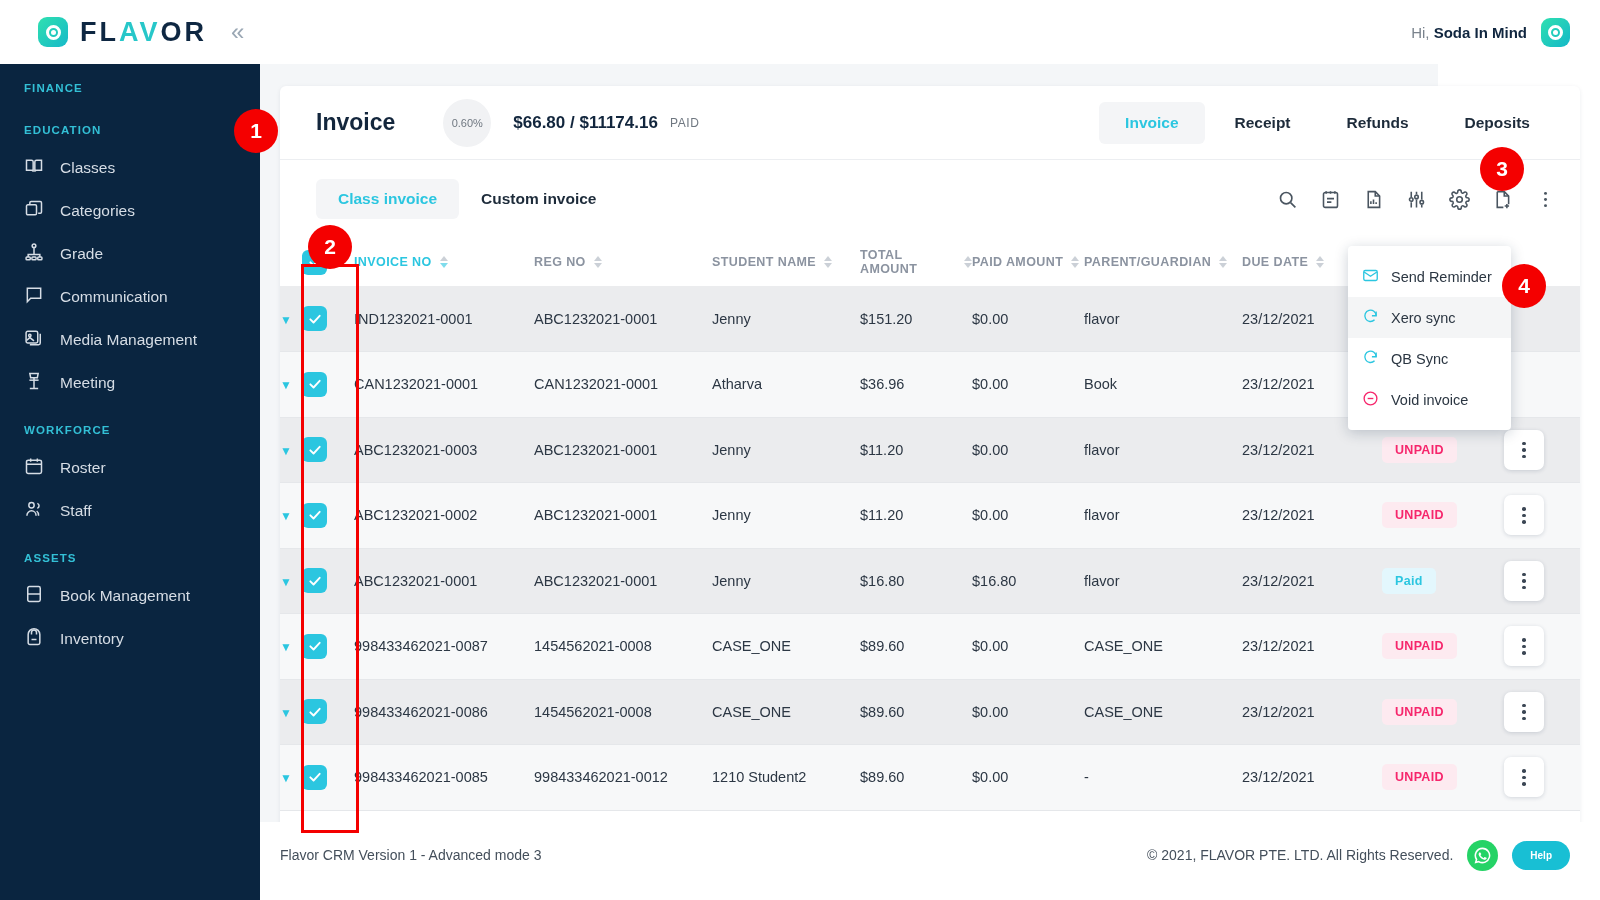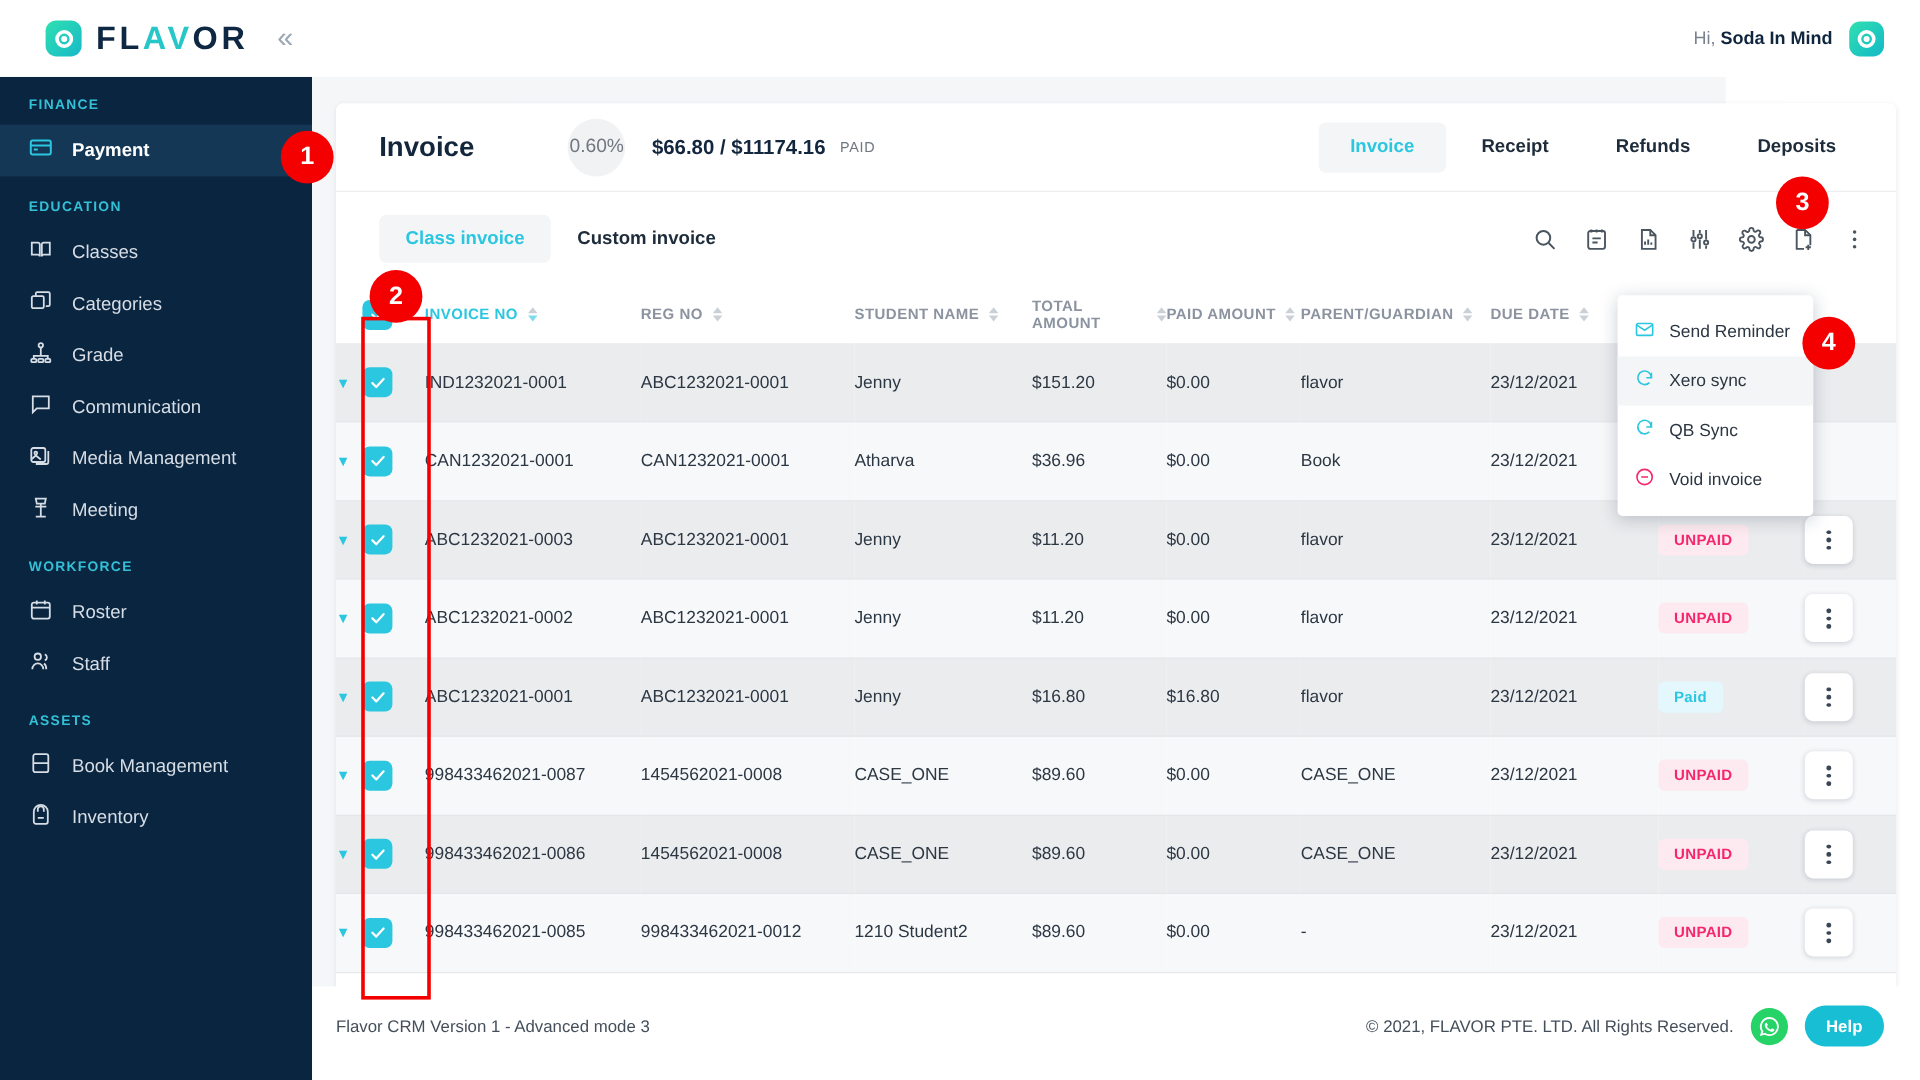--- a/index.html
+++ b/index.html
@@ -55,22 +55,22 @@
     background:#f4f6f8; }
   #card{ position:absolute; left:20px; top:22px; width:1300px; height:762px;
     background:#fff; border-radius:6px; box-shadow:0 1px 4px rgba(20,40,70,.08);
     overflow:hidden; }
 
   
   #page-head{ height:74px; display:flex; align-items:center; padding:0 24px 0 36px;
      border-bottom:1px solid #eceef1;}
   #page-title{ font-size:23px; font-weight:bold; color:#13263c;}
   #pct-bubble{ width:48px;height:48px;border-radius:50%;background:#f1f2f4;
-    display:flex;align-items:center;justify-content:center;margin-left:78px;
-    font-size:16px;color:#6f7780;}
+    display:flex;align-items:center;justify-content:center;margin-left:48px;
+    font-size:11px;color:#6f7780;}
   #amounts{ margin-left:22px; font-size:17px; font-weight:bold; color:#12263d;}
   #paid-flag{ margin-left:12px; font-size:12px; color:#6f7780; letter-spacing:.6px;}
   #topTabs{ margin-left:auto; display:flex; align-items:center; gap:4px;}
   .top-tab{ padding:12px 26px; font-size:15.5px; font-weight:bold; color:#1d2b3a;
     border-radius:6px; cursor:pointer;}
   .top-tab.active{ background:#f4f5f7; color:#2bc6e0; }
 
   
   #toolbar{ height:78px; display:flex; align-items:center; padding:0 24px 0 36px;}
   .sub-tab{ padding:11px 22px; font-size:15.5px; font-weight:bold; color:#1d2b3a;
@@ -135,21 +135,21 @@
   .dd-item.hl{ background:#f4f5f6; }
 
   
   #footer{ position:absolute; left:260px; top:822px; width:1340px; height:78px;
     background:#fff; display:flex; align-items:center; padding:0 30px 12px 20px;}
   #foot-left{ font-size:14px; color:#444f5b;}
   #foot-right{ margin-left:auto; display:flex; align-items:center; gap:14px;}
   #copy{ font-size:14px; color:#444f5b;}
   #wa{ width:31px;height:31px;border-radius:50%;background:#25d366;
     display:flex;align-items:center;justify-content:center;cursor:pointer;}
-  #help{ background:#18bfd4; color:#fff; font-size:14px; font-weight:bold;
+  #help{ background:#18bfd4; color:#fff; font-size:10px; font-weight:bold;
     padding:9px 18px; border-radius:18px; cursor:pointer;}
 
   
   .marker{ position:absolute; width:44px;height:44px;border-radius:50%;
     background:#f40000; color:#fff; font-size:21px; font-weight:bold;
     display:flex; align-items:center; justify-content:center; z-index:80;}
   .redbox{ position:absolute; border:3px solid #f40000; z-index:70; pointer-events:none;}
 </style>
 </head>
 <body>
@@ -175,30 +175,20 @@
       <div class="ring">
           <div class="dot"></div>
         </div>
     </div>
   </div>
 </div>
 
 <div id="sidebar">
 
   <div class="nav-section first">FINANCE</div>
-  <div class="nav-item active">
-    <span>
-      <svg width="20" height="20" viewBox="0 0 24 24" fill="none" stroke="#2bc6e0" stroke-width="2">
-          <rect x="2" y="5" width="20" height="14" rx="2"></rect>
-          <path d="M2 10h20"></path>
-          <path d="M5 14h4"></path>
-        </svg>
-    </span>
-    <span class="nav-label">Payment</span>
-  </div>
 
   <div class="nav-section">EDUCATION</div>
   <div class="nav-item">
     <span>
       <svg width="20" height="20" viewBox="0 0 24 24" fill="none" stroke="#d6dde5" stroke-width="1.8">
           <path d="M3 5h6a2 2 0 012 2v12a2 2 0 00-2-2H3z"></path>
           <path d="M21 5h-6a2 2 0 00-2 2v12a2 2 0 012-2h6z"></path>
         </svg>
     </span>
     <span class="nav-label">Classes</span>

